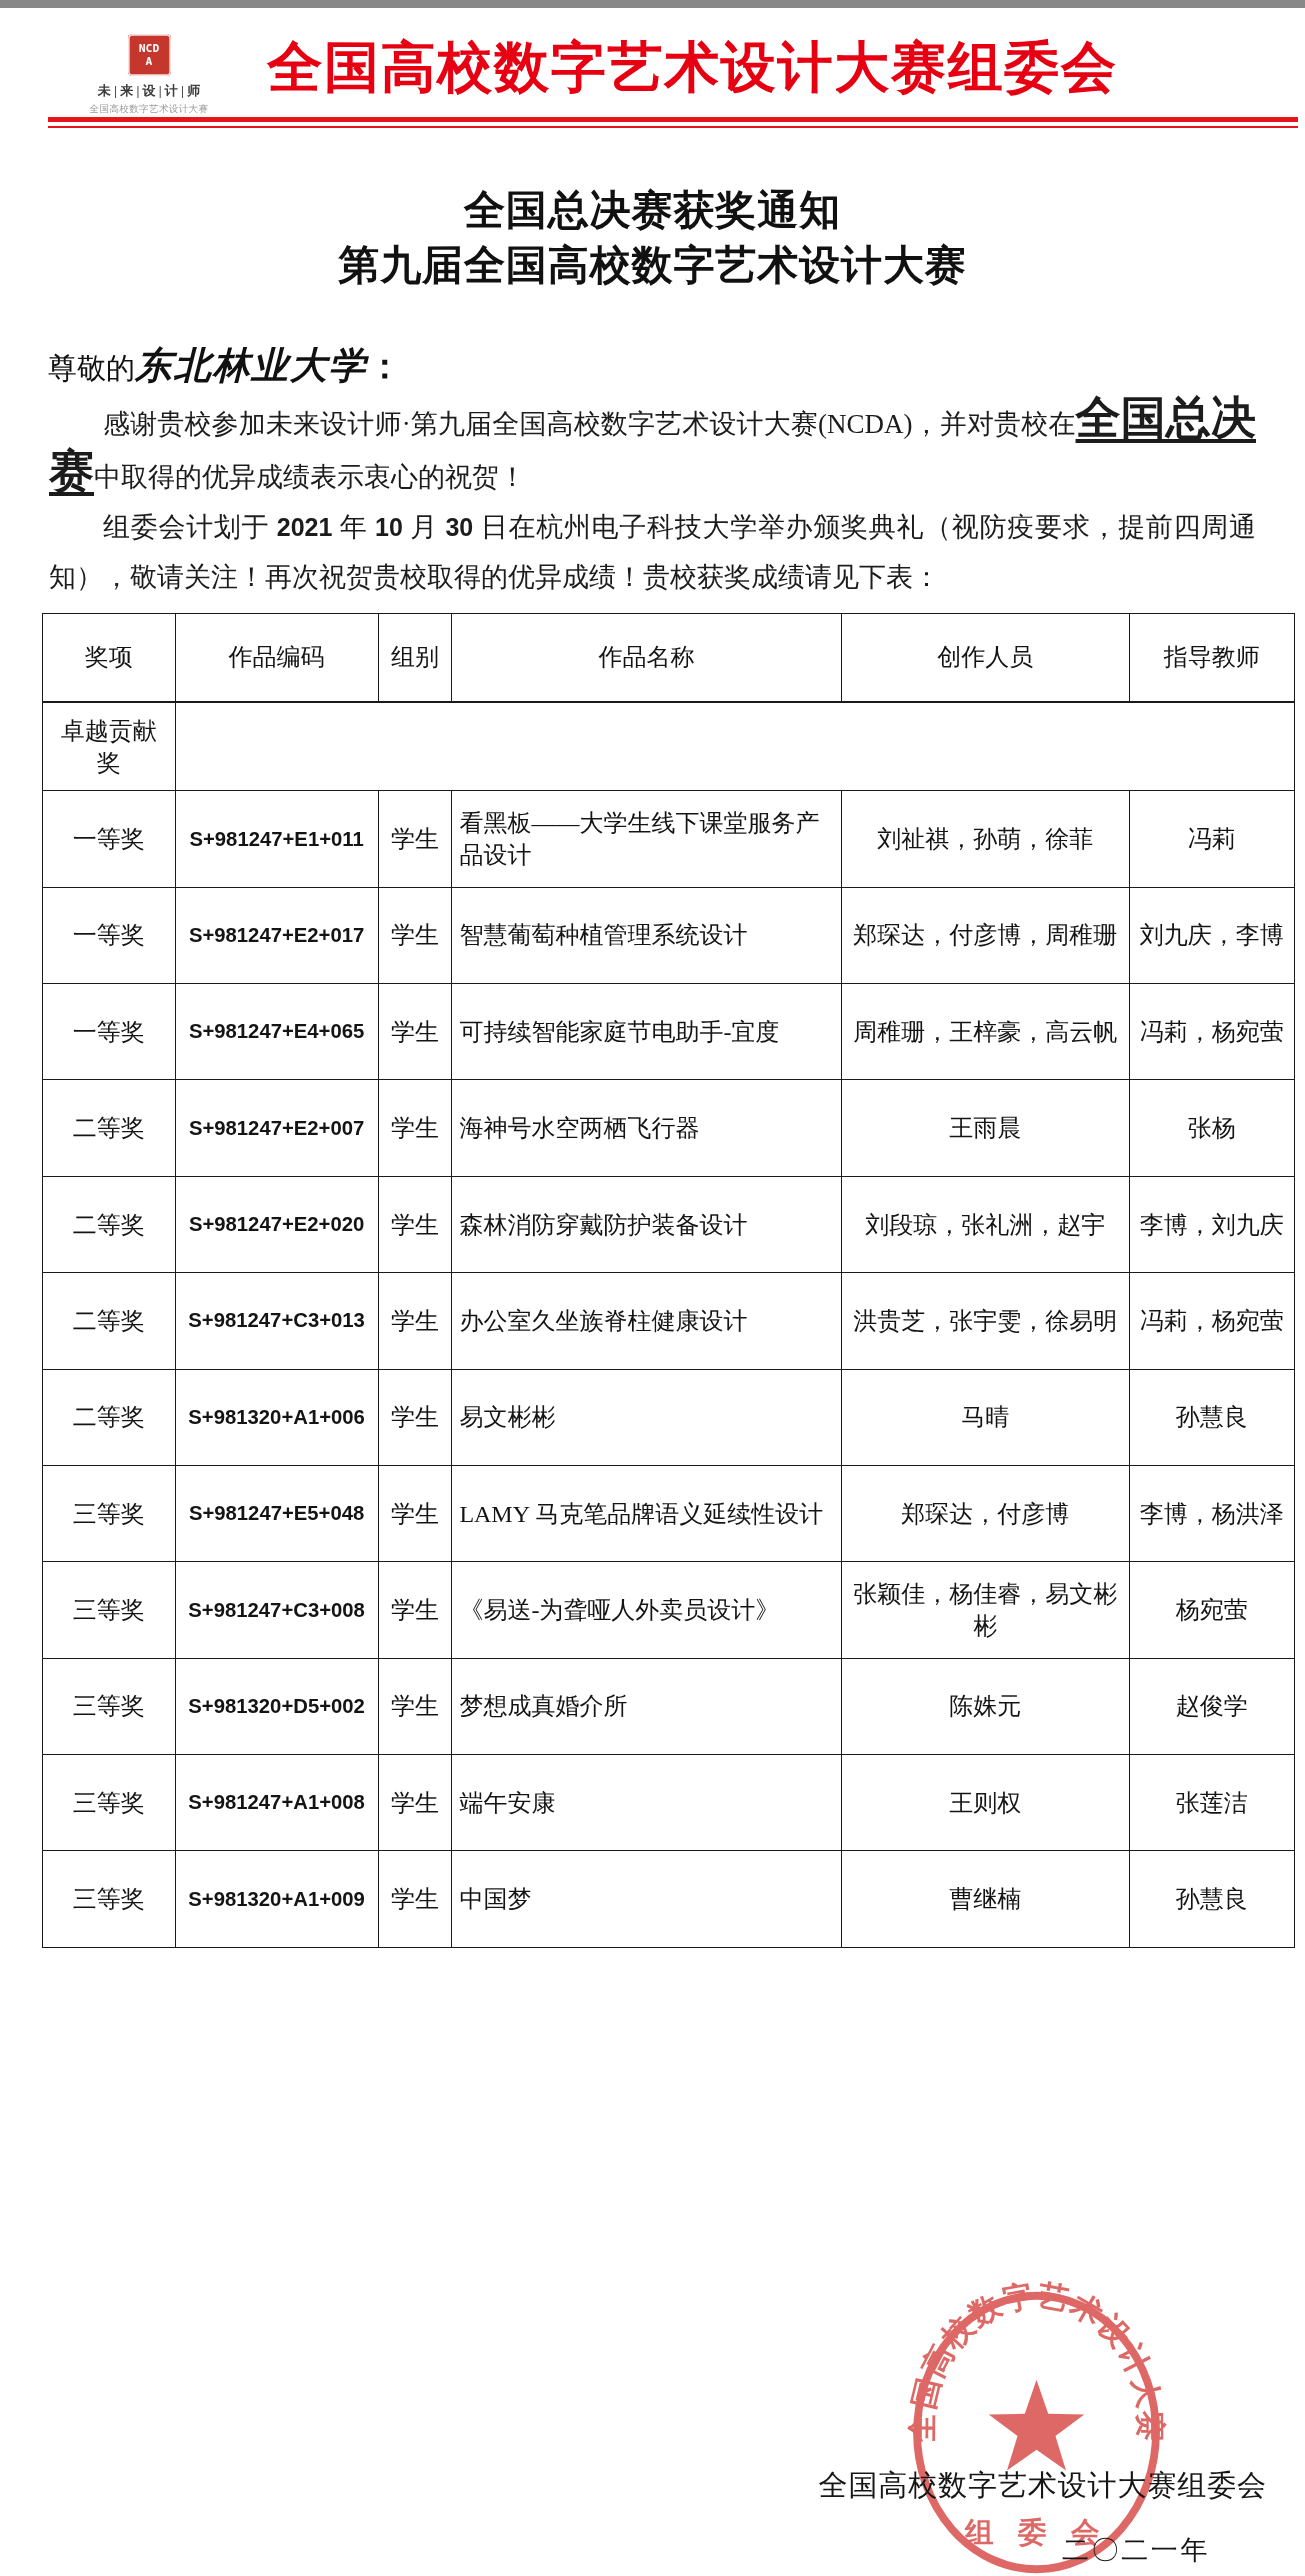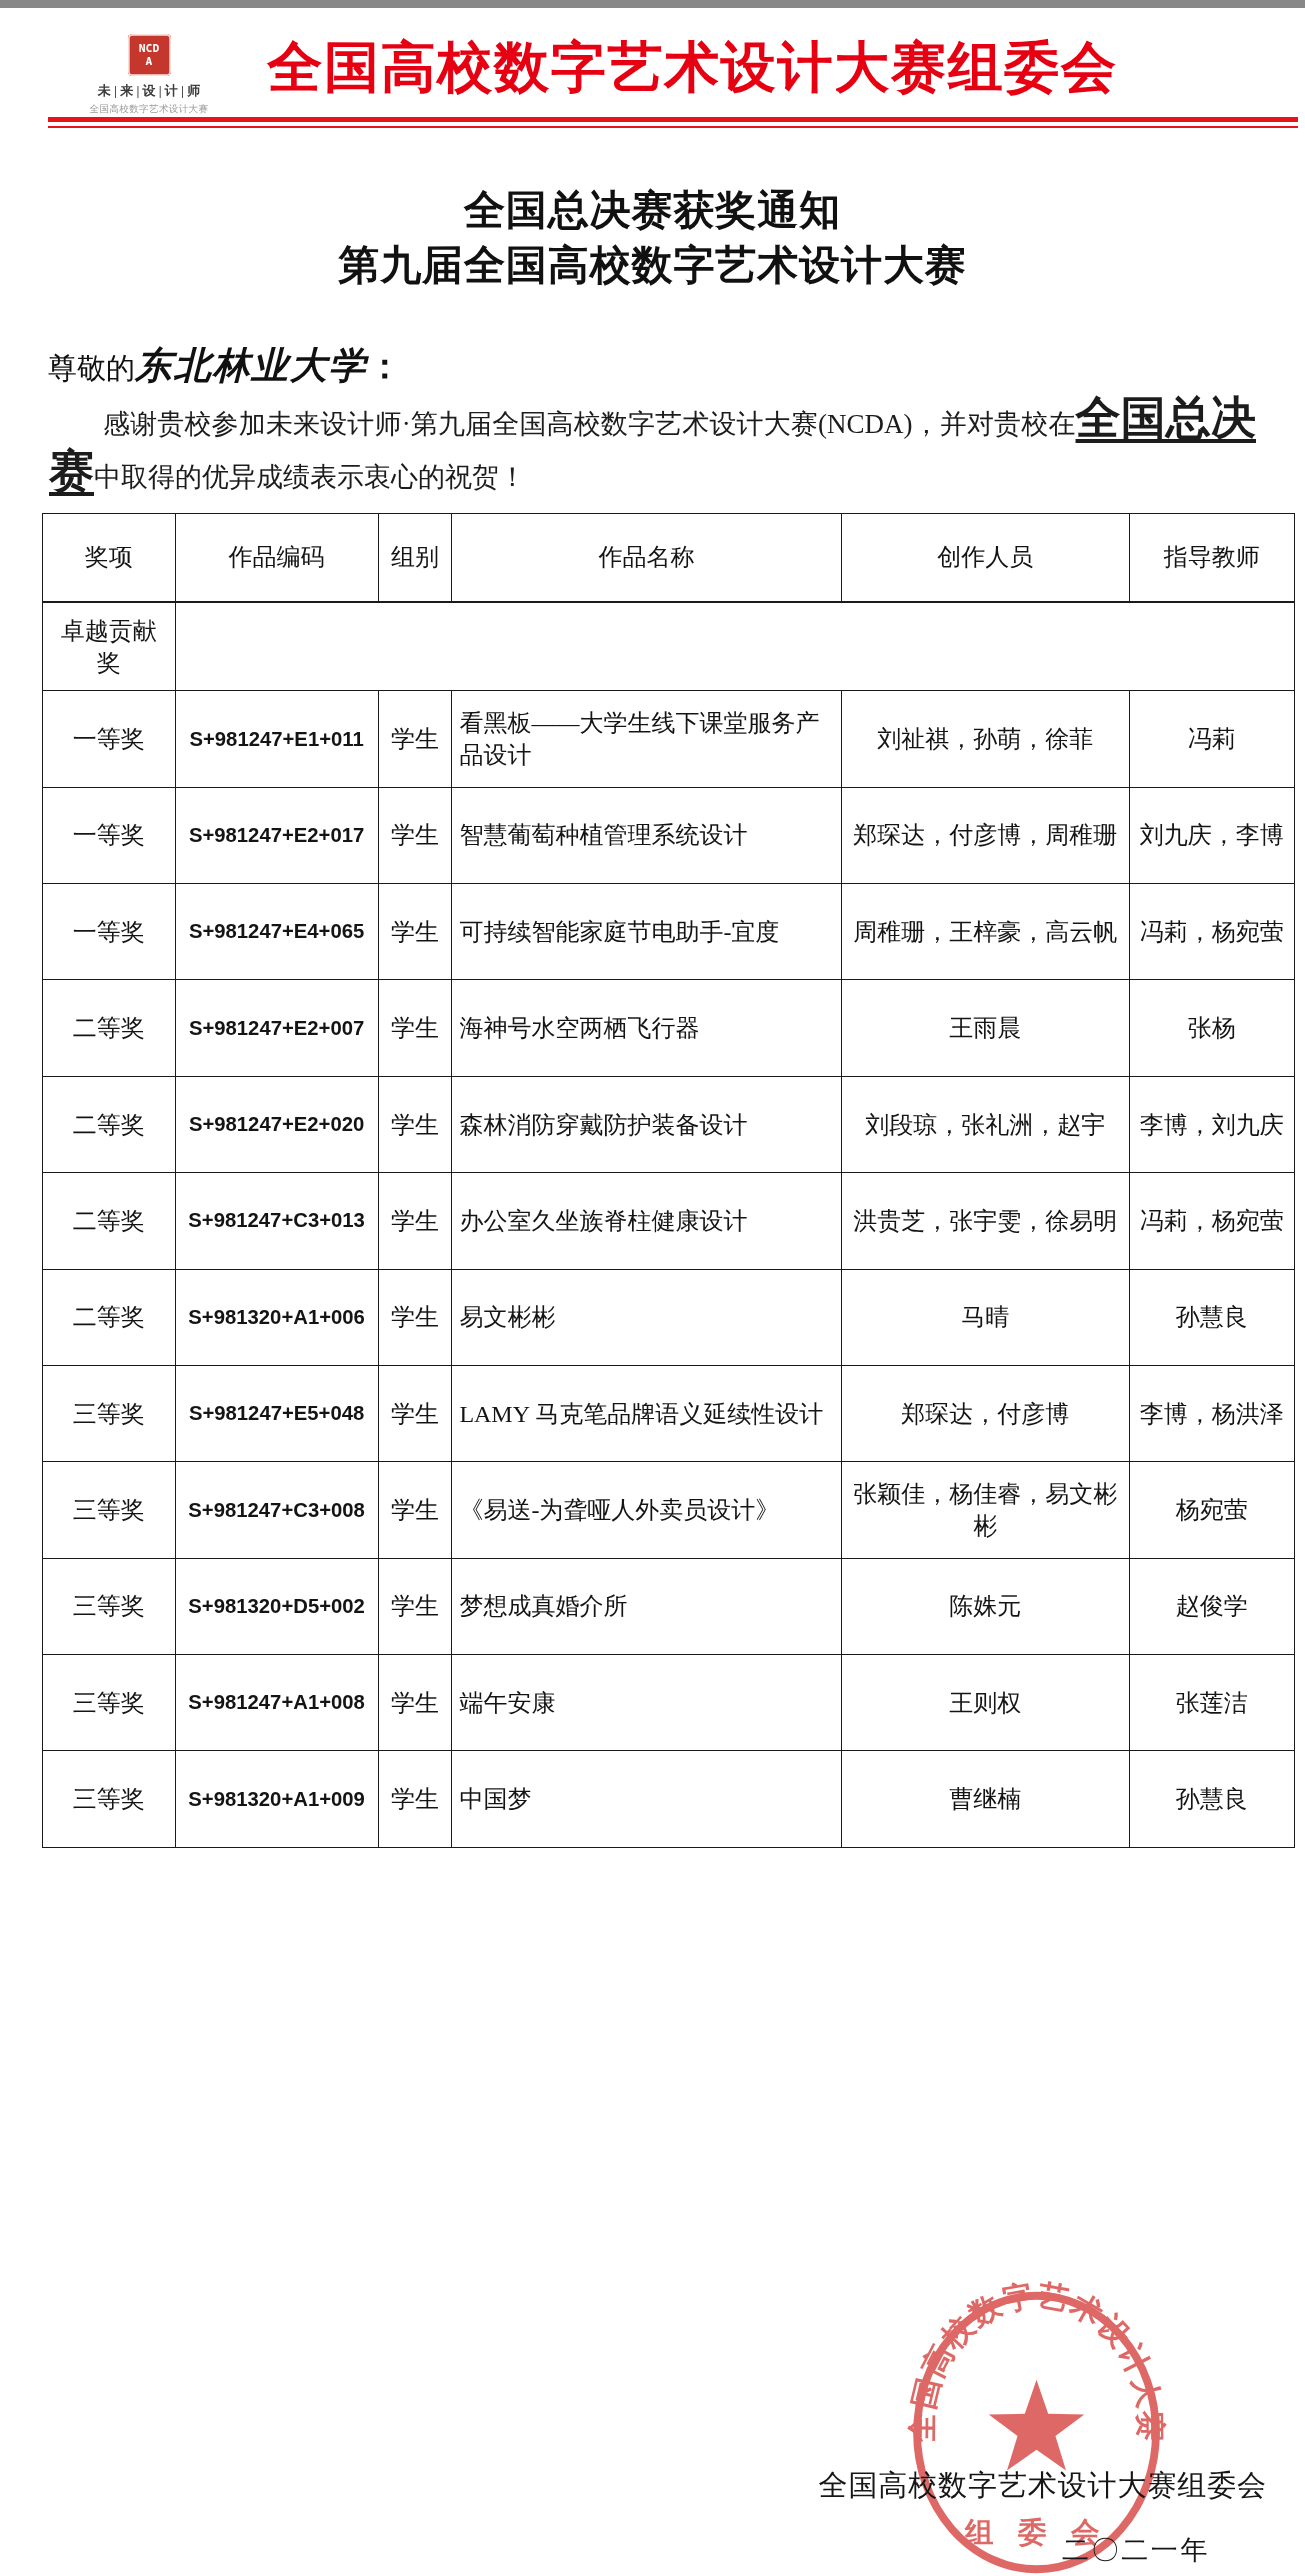--- a/index.html
+++ b/index.html
@@ -76,20 +76,21 @@
 
   <div class="doc-title">
     <div>全国总决赛获奖通知</div>
     <div>第九届全国高校数字艺术设计大赛</div>
   </div>
 
   <div class="greeting"><span>尊敬的</span><span class="school">东北林业大学</span><span class="colon">：</span></div>
 
   <div class="body-text">
     <p class="para"><span>感谢贵校参加未来设计师·第九届全国高校数字艺术设计大赛(NCDA)，并对贵校在</span><span class="finals">全国总决赛</span><span>中取得的优异成绩表示衷心的祝贺！</span></p>
+    <p class="para"><span>组委会计划于 </span><span class="num">2021</span><span> 年 </span><span class="num">10</span><span> 月 </span><span class="num">30</span><span> 日在杭州电子科技大学举办颁奖典礼（视防疫要求，提前四周通知），敬请关注！再次祝贺贵校取得的优异成绩！贵校获奖成绩请见下表：</span></p>
   </div>
 
   <table class="award-table">
     <colgroup>
       <col style="width:10.6%">
         <col style="width:16.2%">
         <col style="width:5.9%">
       <col style="width:31.1%">
         <col style="width:23.0%">
         <col style="width:13.2%">

